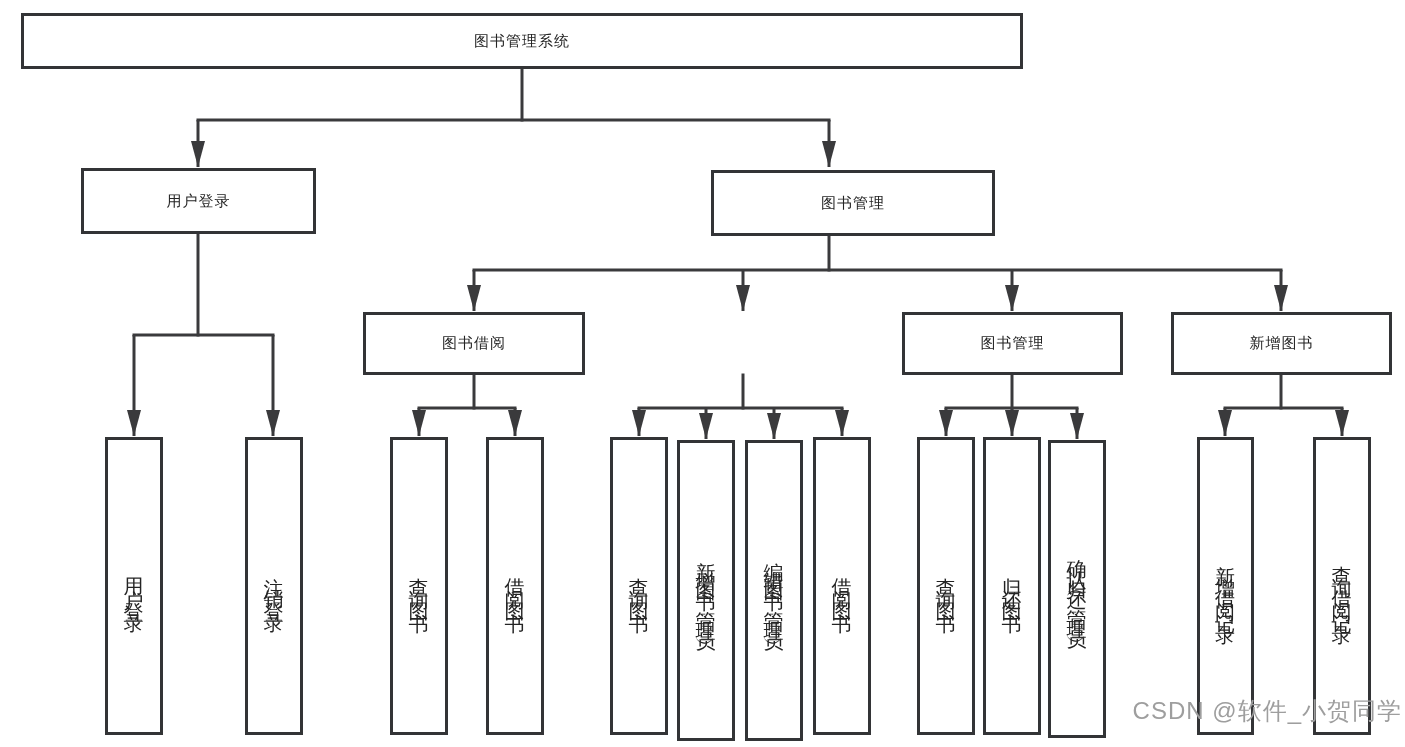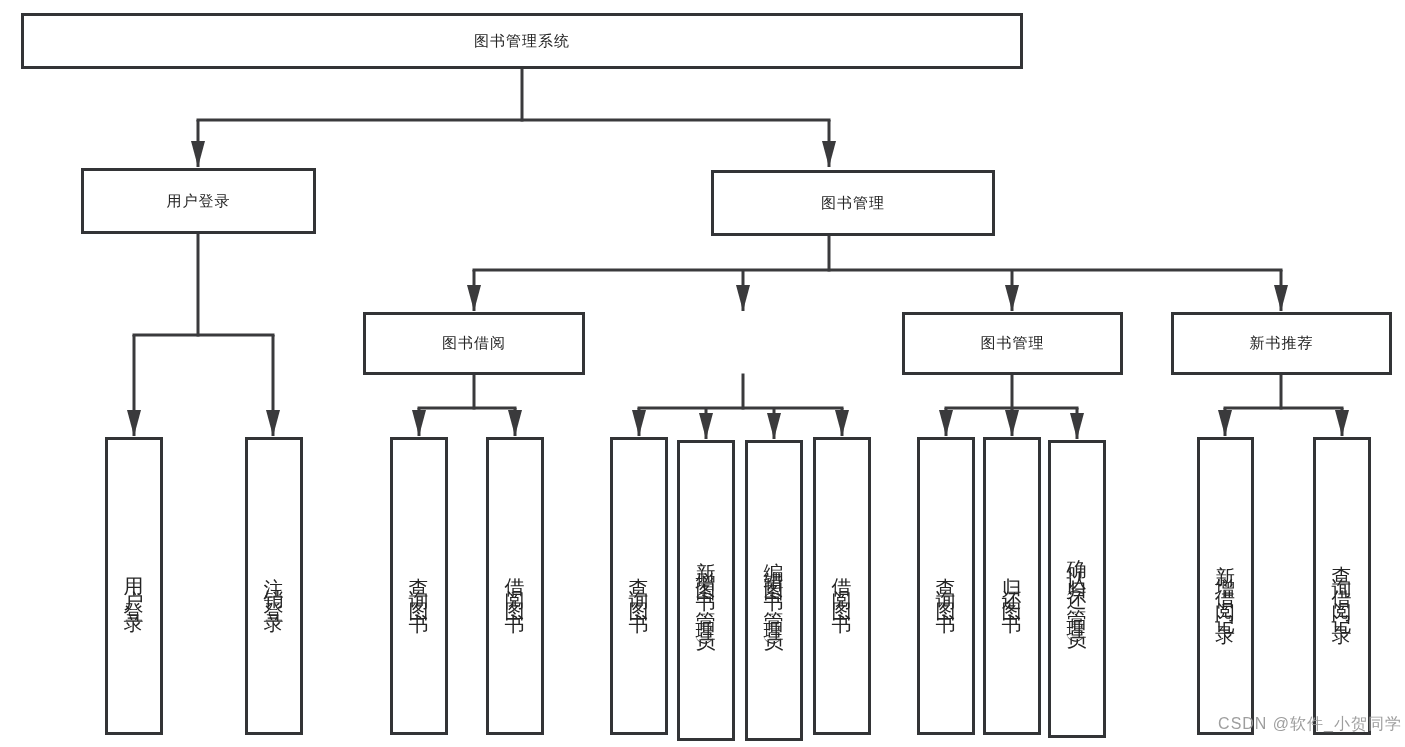--- a/index.html
+++ b/index.html
@@ -10,21 +10,21 @@
   .ln{stroke:#3a3a3c;stroke-width:3;fill:none;stroke-linecap:square;}
   .ar{stroke:#3a3a3c;stroke-width:3;fill:none;stroke-linecap:butt;}
   .node{position:absolute;box-sizing:border-box;background:#ffffff;
         border:3px solid #333436;display:flex;align-items:center;justify-content:center;
         color:#242424;}
   .hnode{font-size:15px;letter-spacing:1px;white-space:nowrap;}
   .vnode{font-size:20px;}
   .vnode .vtxt{writing-mode:vertical-rl;text-orientation:mixed;
                letter-spacing:12px;line-height:1;white-space:nowrap;}
   .vnode.long .vtxt{letter-spacing:10px;}
-  #watermark{position:absolute;right:3px;bottom:12px;font-size:16px;
+  #watermark{position:absolute;right:3px;bottom:20px;font-size:24px;
              color:#9e9e9e;letter-spacing:1px;white-space:nowrap;}
 </style>
 </head>
 <body>
 
 <div id="canvas">
 
   <svg id="wires" width="1405" height="747" viewBox="0 0 1405 747" aria-hidden="true">
     <defs>
       <marker id="ah" markerUnits="userSpaceOnUse" markerWidth="26" markerHeight="16" viewBox="0 0 26 16" refX="26" refY="8" orient="auto">
@@ -84,21 +84,21 @@
     <span>图书管理</span>
   </div>
 
   <div class="node hnode" style="left:363px;top:312px;width:222px;height:63px;">
     <span>图书借阅</span>
   </div>
   <div class="node hnode" style="left:902px;top:312px;width:221px;height:63px;">
     <span>图书管理</span>
   </div>
   <div class="node hnode" style="left:1171px;top:312px;width:221px;height:63px;">
-    <span>新书推荐</span>
+    <span>新增图书</span>
   </div>
 
   <div class="node vnode" style="left:105px;top:437px;width:58px;height:298px;">
     <span class="vtxt">用户登录</span>
   </div>
   <div class="node vnode" style="left:245px;top:437px;width:58px;height:298px;">
     <span class="vtxt">注销登录</span>
   </div>
 
   <div class="node vnode" style="left:390px;top:437px;width:58px;height:298px;">

